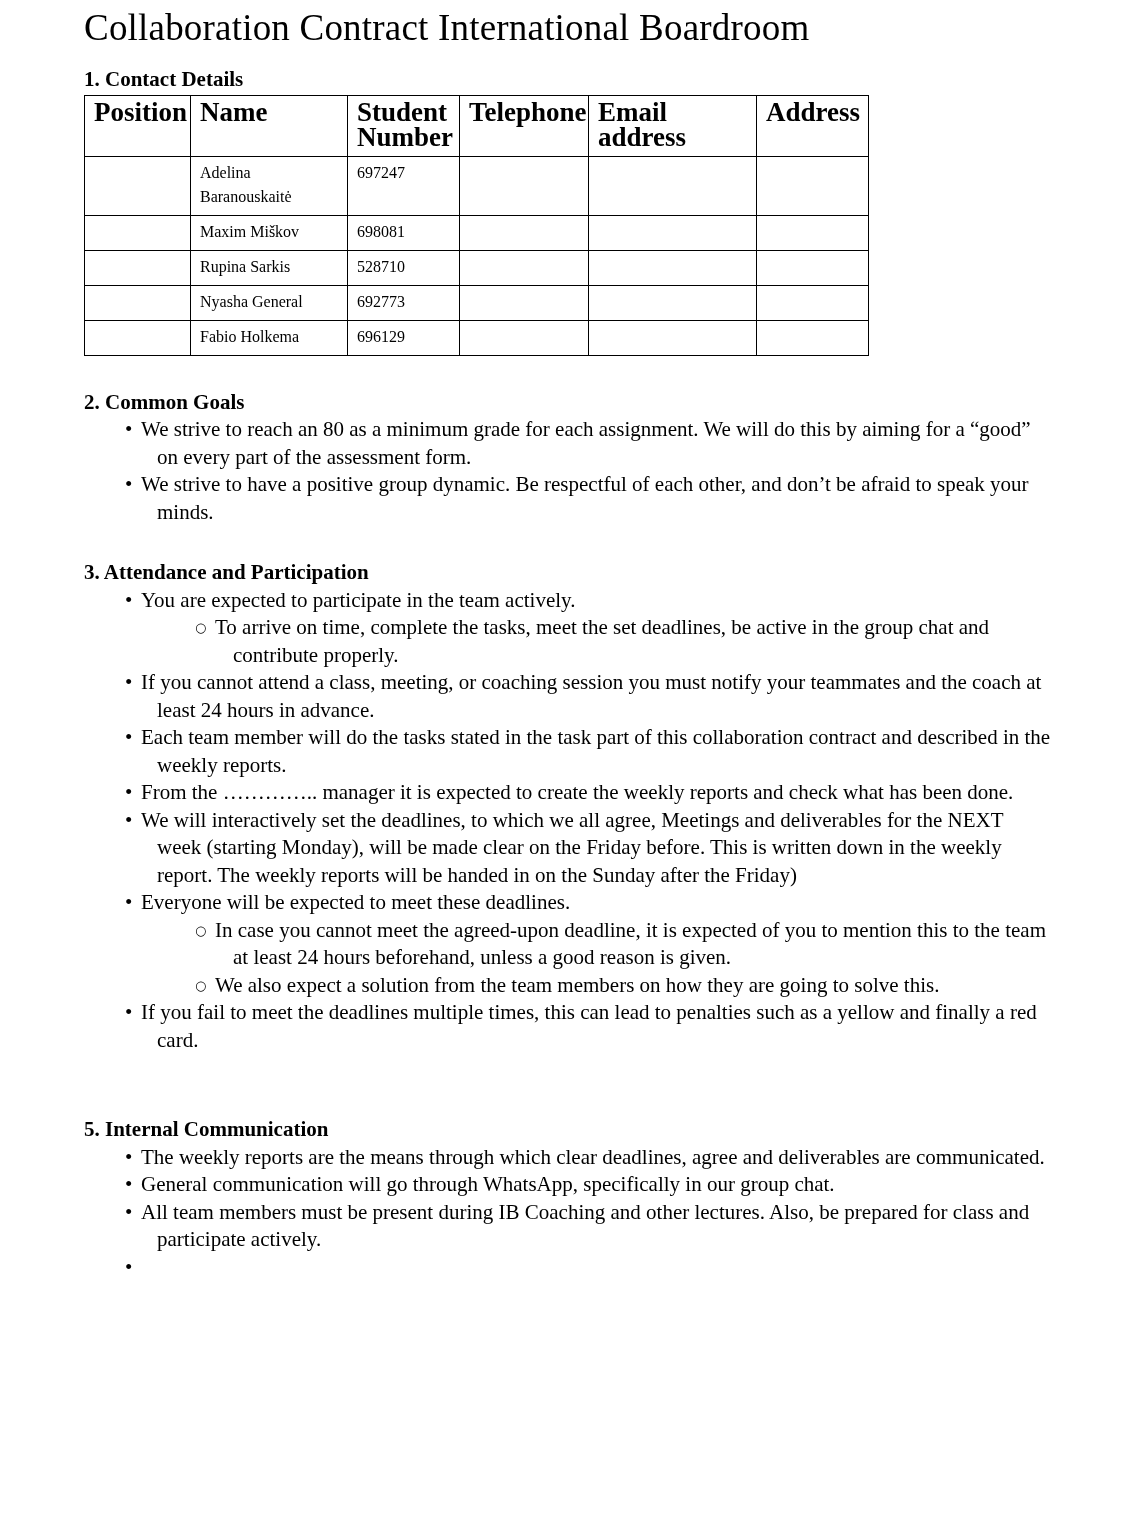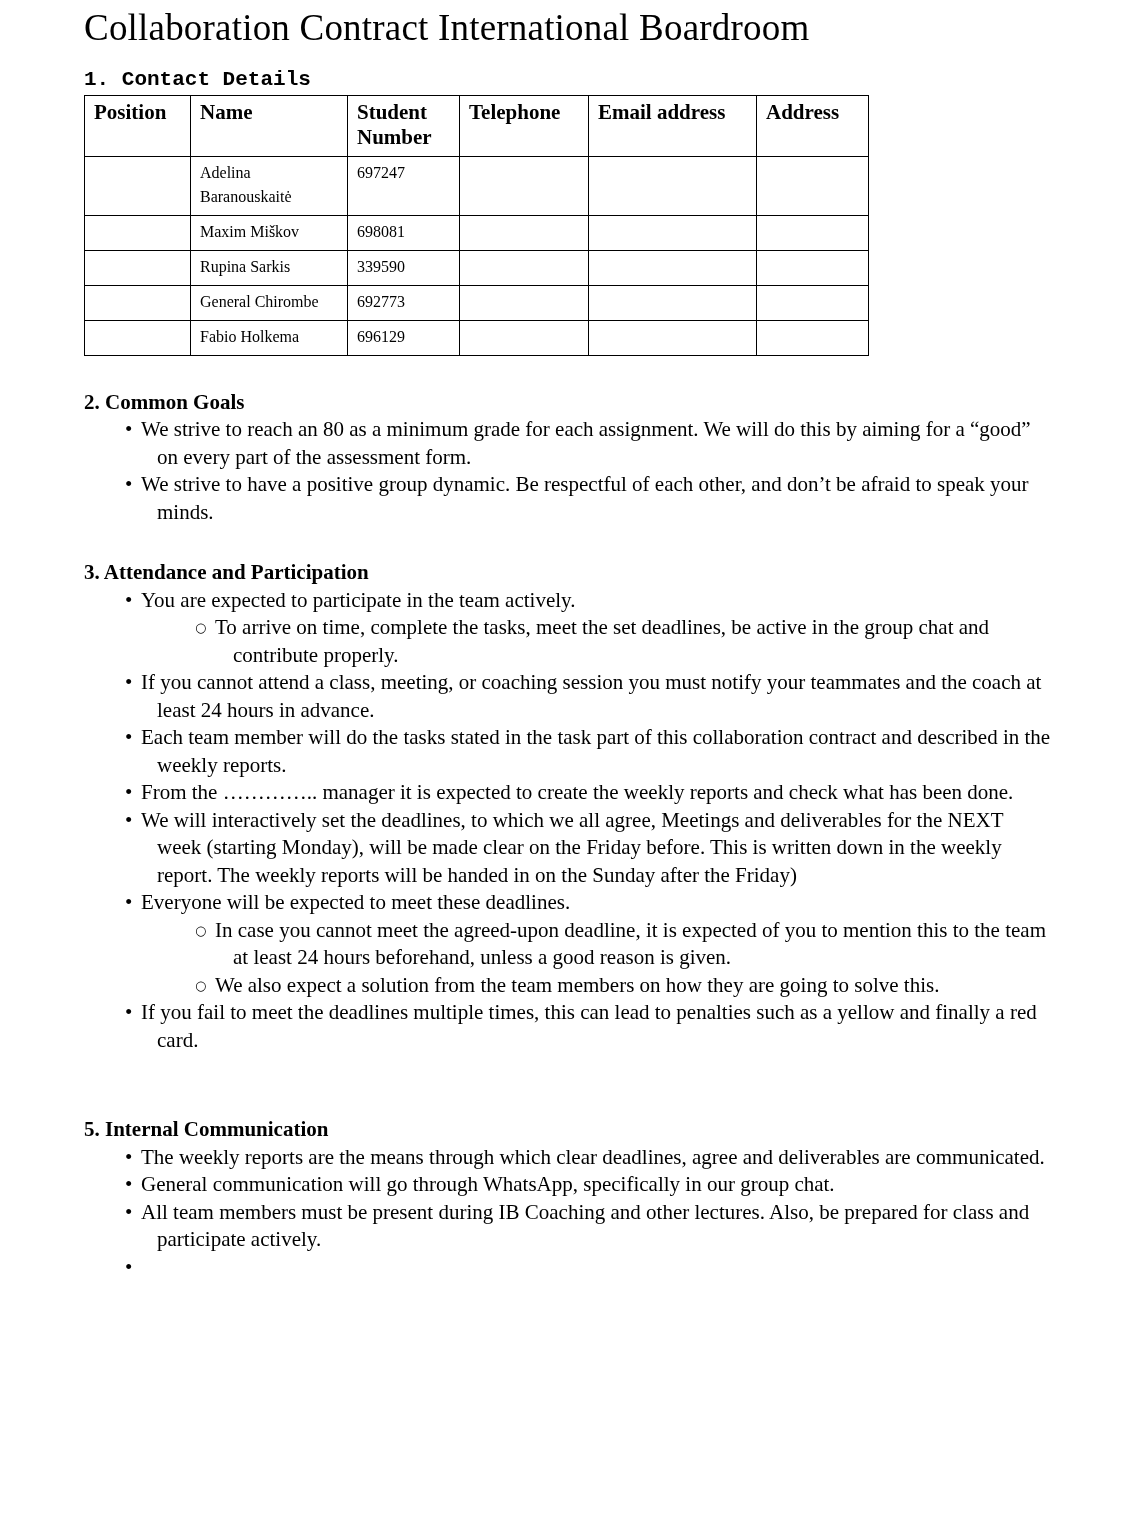--- a/index.html
+++ b/index.html
@@ -12,34 +12,34 @@
   .page { padding: 6px 86px 0 84px; }
 
   .doc-title {
     font-size: 37px; line-height: 44px; font-weight: 400; margin: 0;
     letter-spacing: 0.2px;
   }
   .sec-heading {
     font-size: 21px; line-height: 27.5px; font-weight: 700;
     margin: 33px 0 0 0;
   }
-  .sec-heading.first { margin: 16px 0 0 0; font-family: Liberation Mono, monospace; }
+  .sec-heading.first { margin: 16px 0 0 0; }
   .sec-heading.extra-gap { margin-top: 62px; }
 
   table.contact {
     border-collapse: collapse; table-layout: fixed;
     width: 784px; margin-top: 1px;
   }
   table.contact th, table.contact td {
     border: 1.5px solid #000;
     vertical-align: top; text-align: left;
     padding: 4px 9px 6px 9px;
     overflow: hidden;
   }
-  table.contact th { font-size: 21px; line-height: 25px; font-weight: 700; height: 50px; }
+  table.contact th { font-size: 27px; line-height: 25px; font-weight: 700; height: 50px; }
   table.contact td { font-size: 16px; line-height: 24px; font-weight: 400; }
 
   .list { margin: 0; }
   .li {
     position: relative;
     font-size: 21px; line-height: 27.5px;
   }
   .li.l1 { padding-left: 73px;  text-indent: -16px; }
   .li.l2 { padding-left: 149px; text-indent: -18px; }
   .marker {
@@ -90,28 +90,28 @@
         <td></td>
         <td>Maxim Miškov</td>
         <td>698081</td>
         <td></td>
         <td></td>
         <td></td>
       </tr>
       <tr>
         <td></td>
         <td>Rupina Sarkis</td>
-        <td>339590</td>
-        <td></td>
-        <td></td>
-        <td></td>
-      </tr>
-      <tr>
-        <td></td>
-        <td>General Chirombe</td>
+        <td>528710</td>
+        <td></td>
+        <td></td>
+        <td></td>
+      </tr>
+      <tr>
+        <td></td>
+        <td>Nyasha General</td>
         <td>692773</td>
         <td></td>
         <td></td>
         <td></td>
       </tr>
       <tr>
         <td></td>
         <td>Fabio Holkema</td>
         <td>696129</td>
         <td></td>

